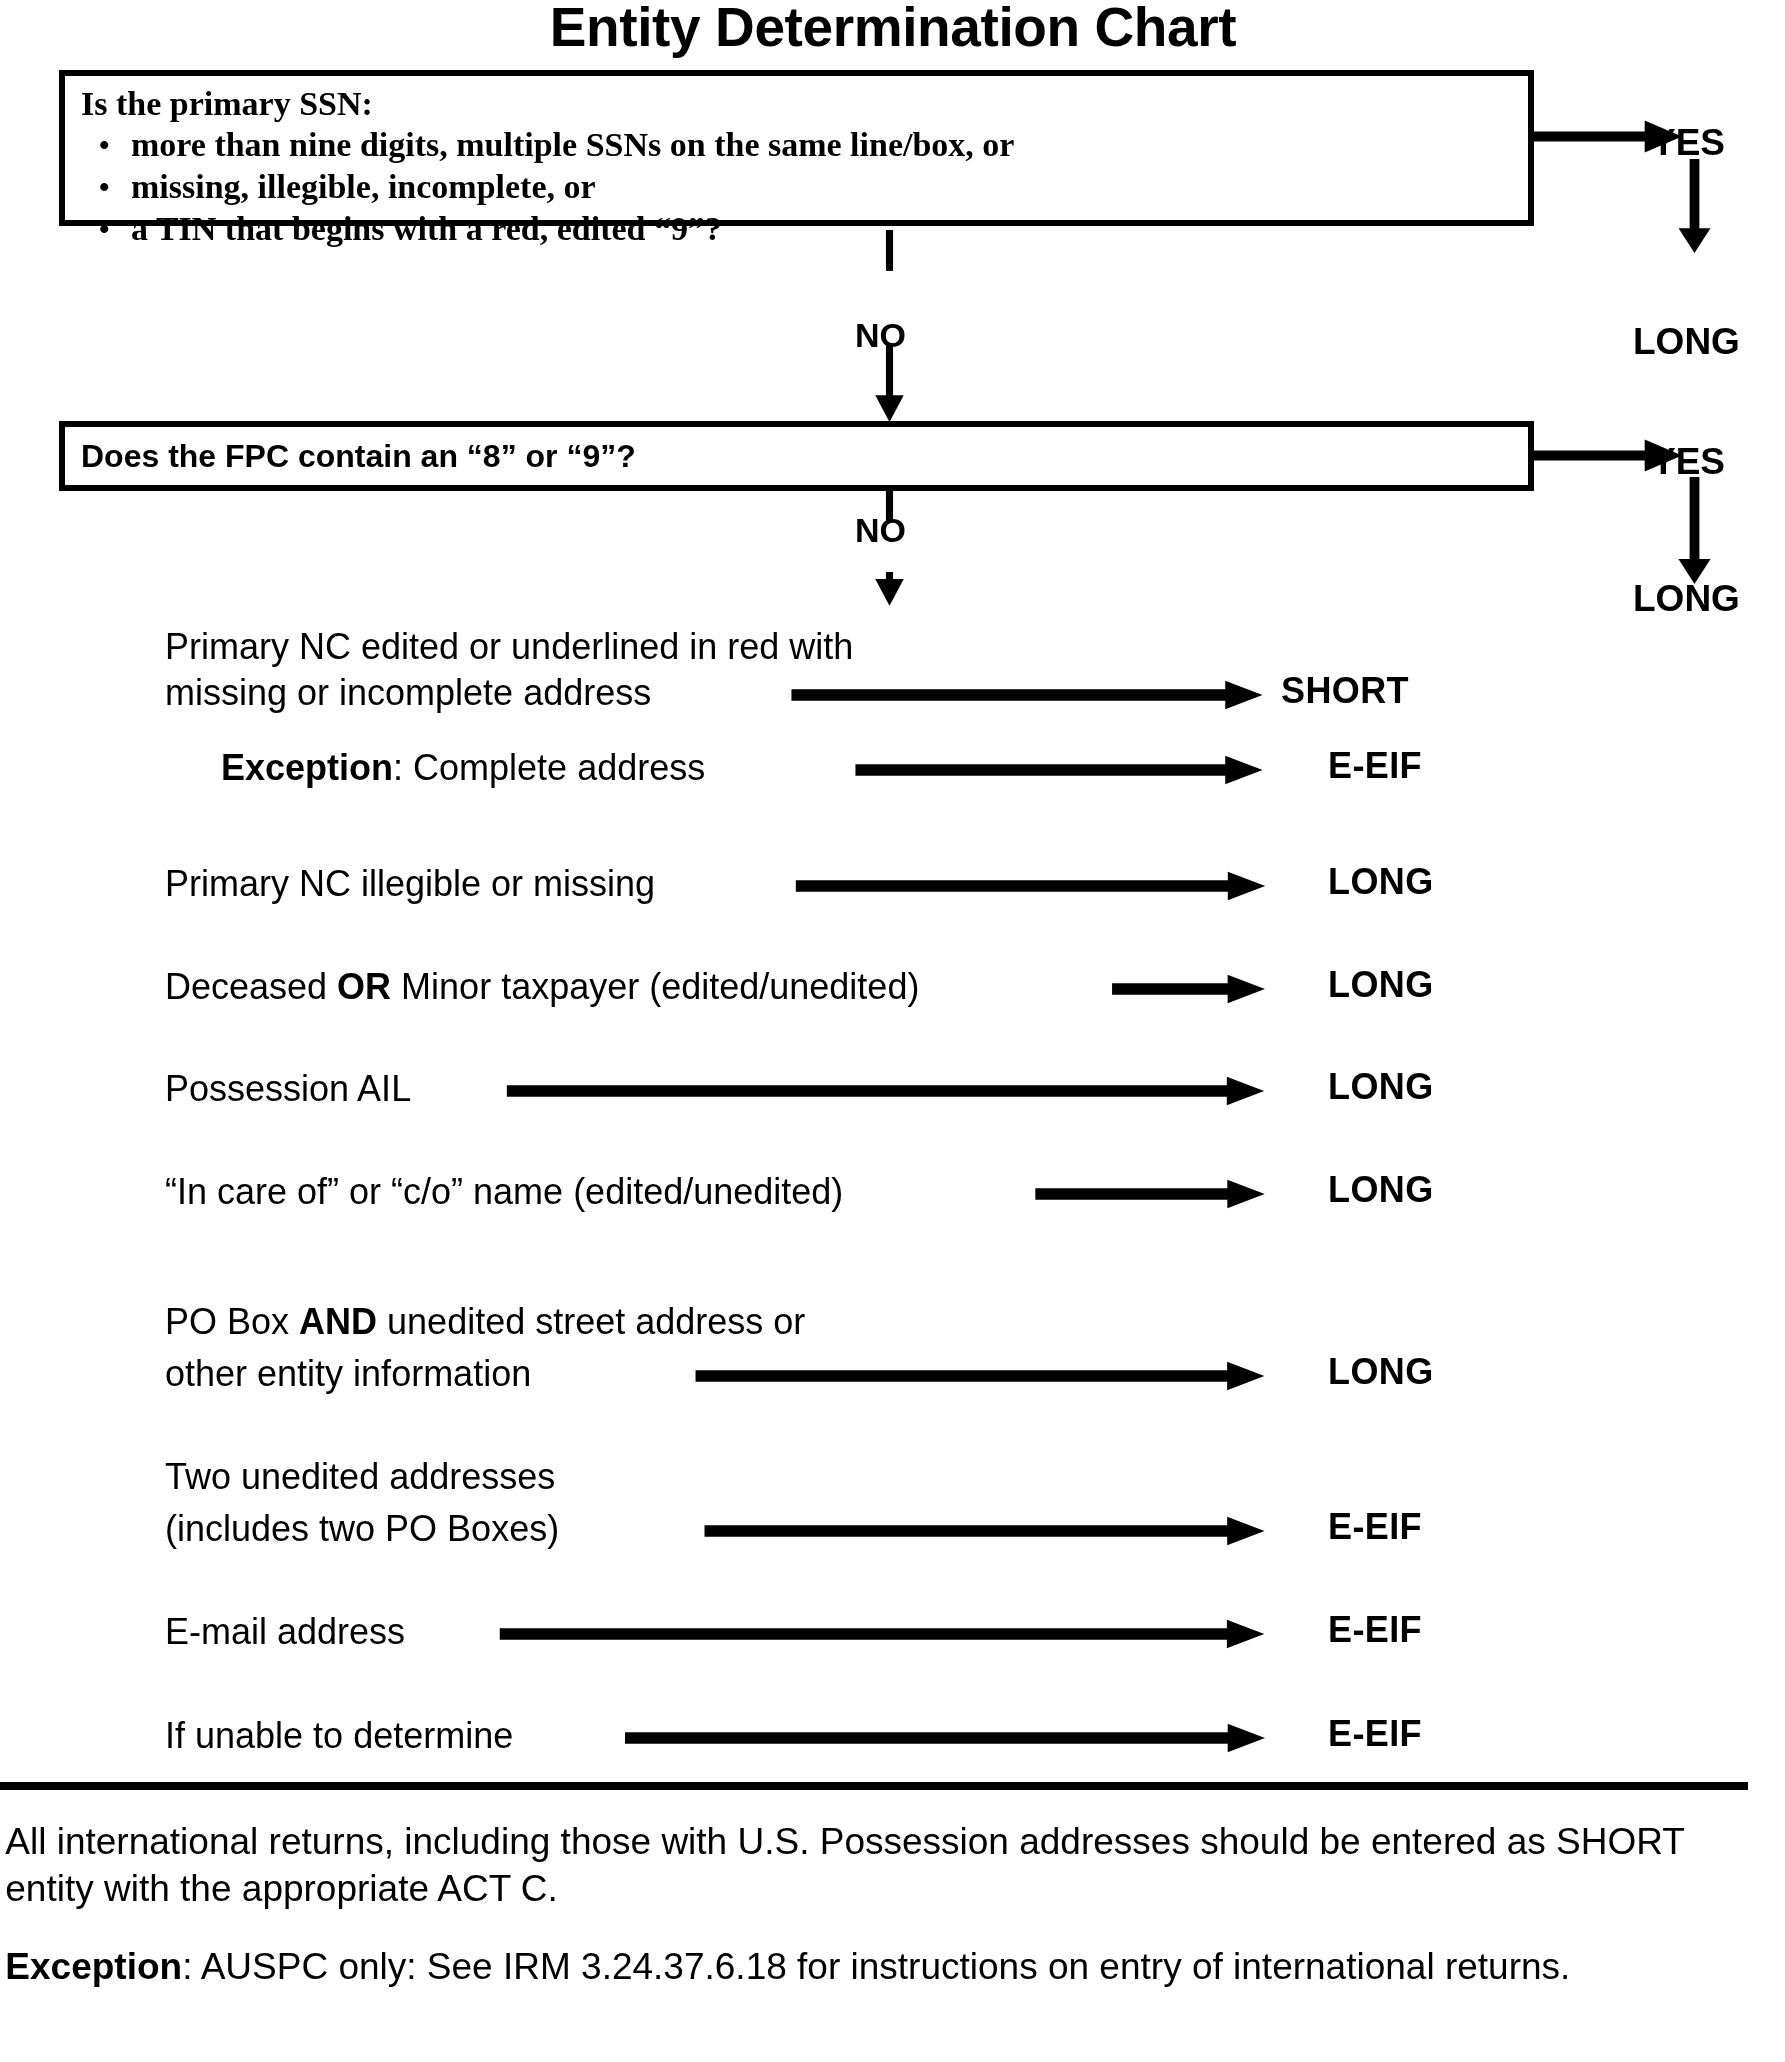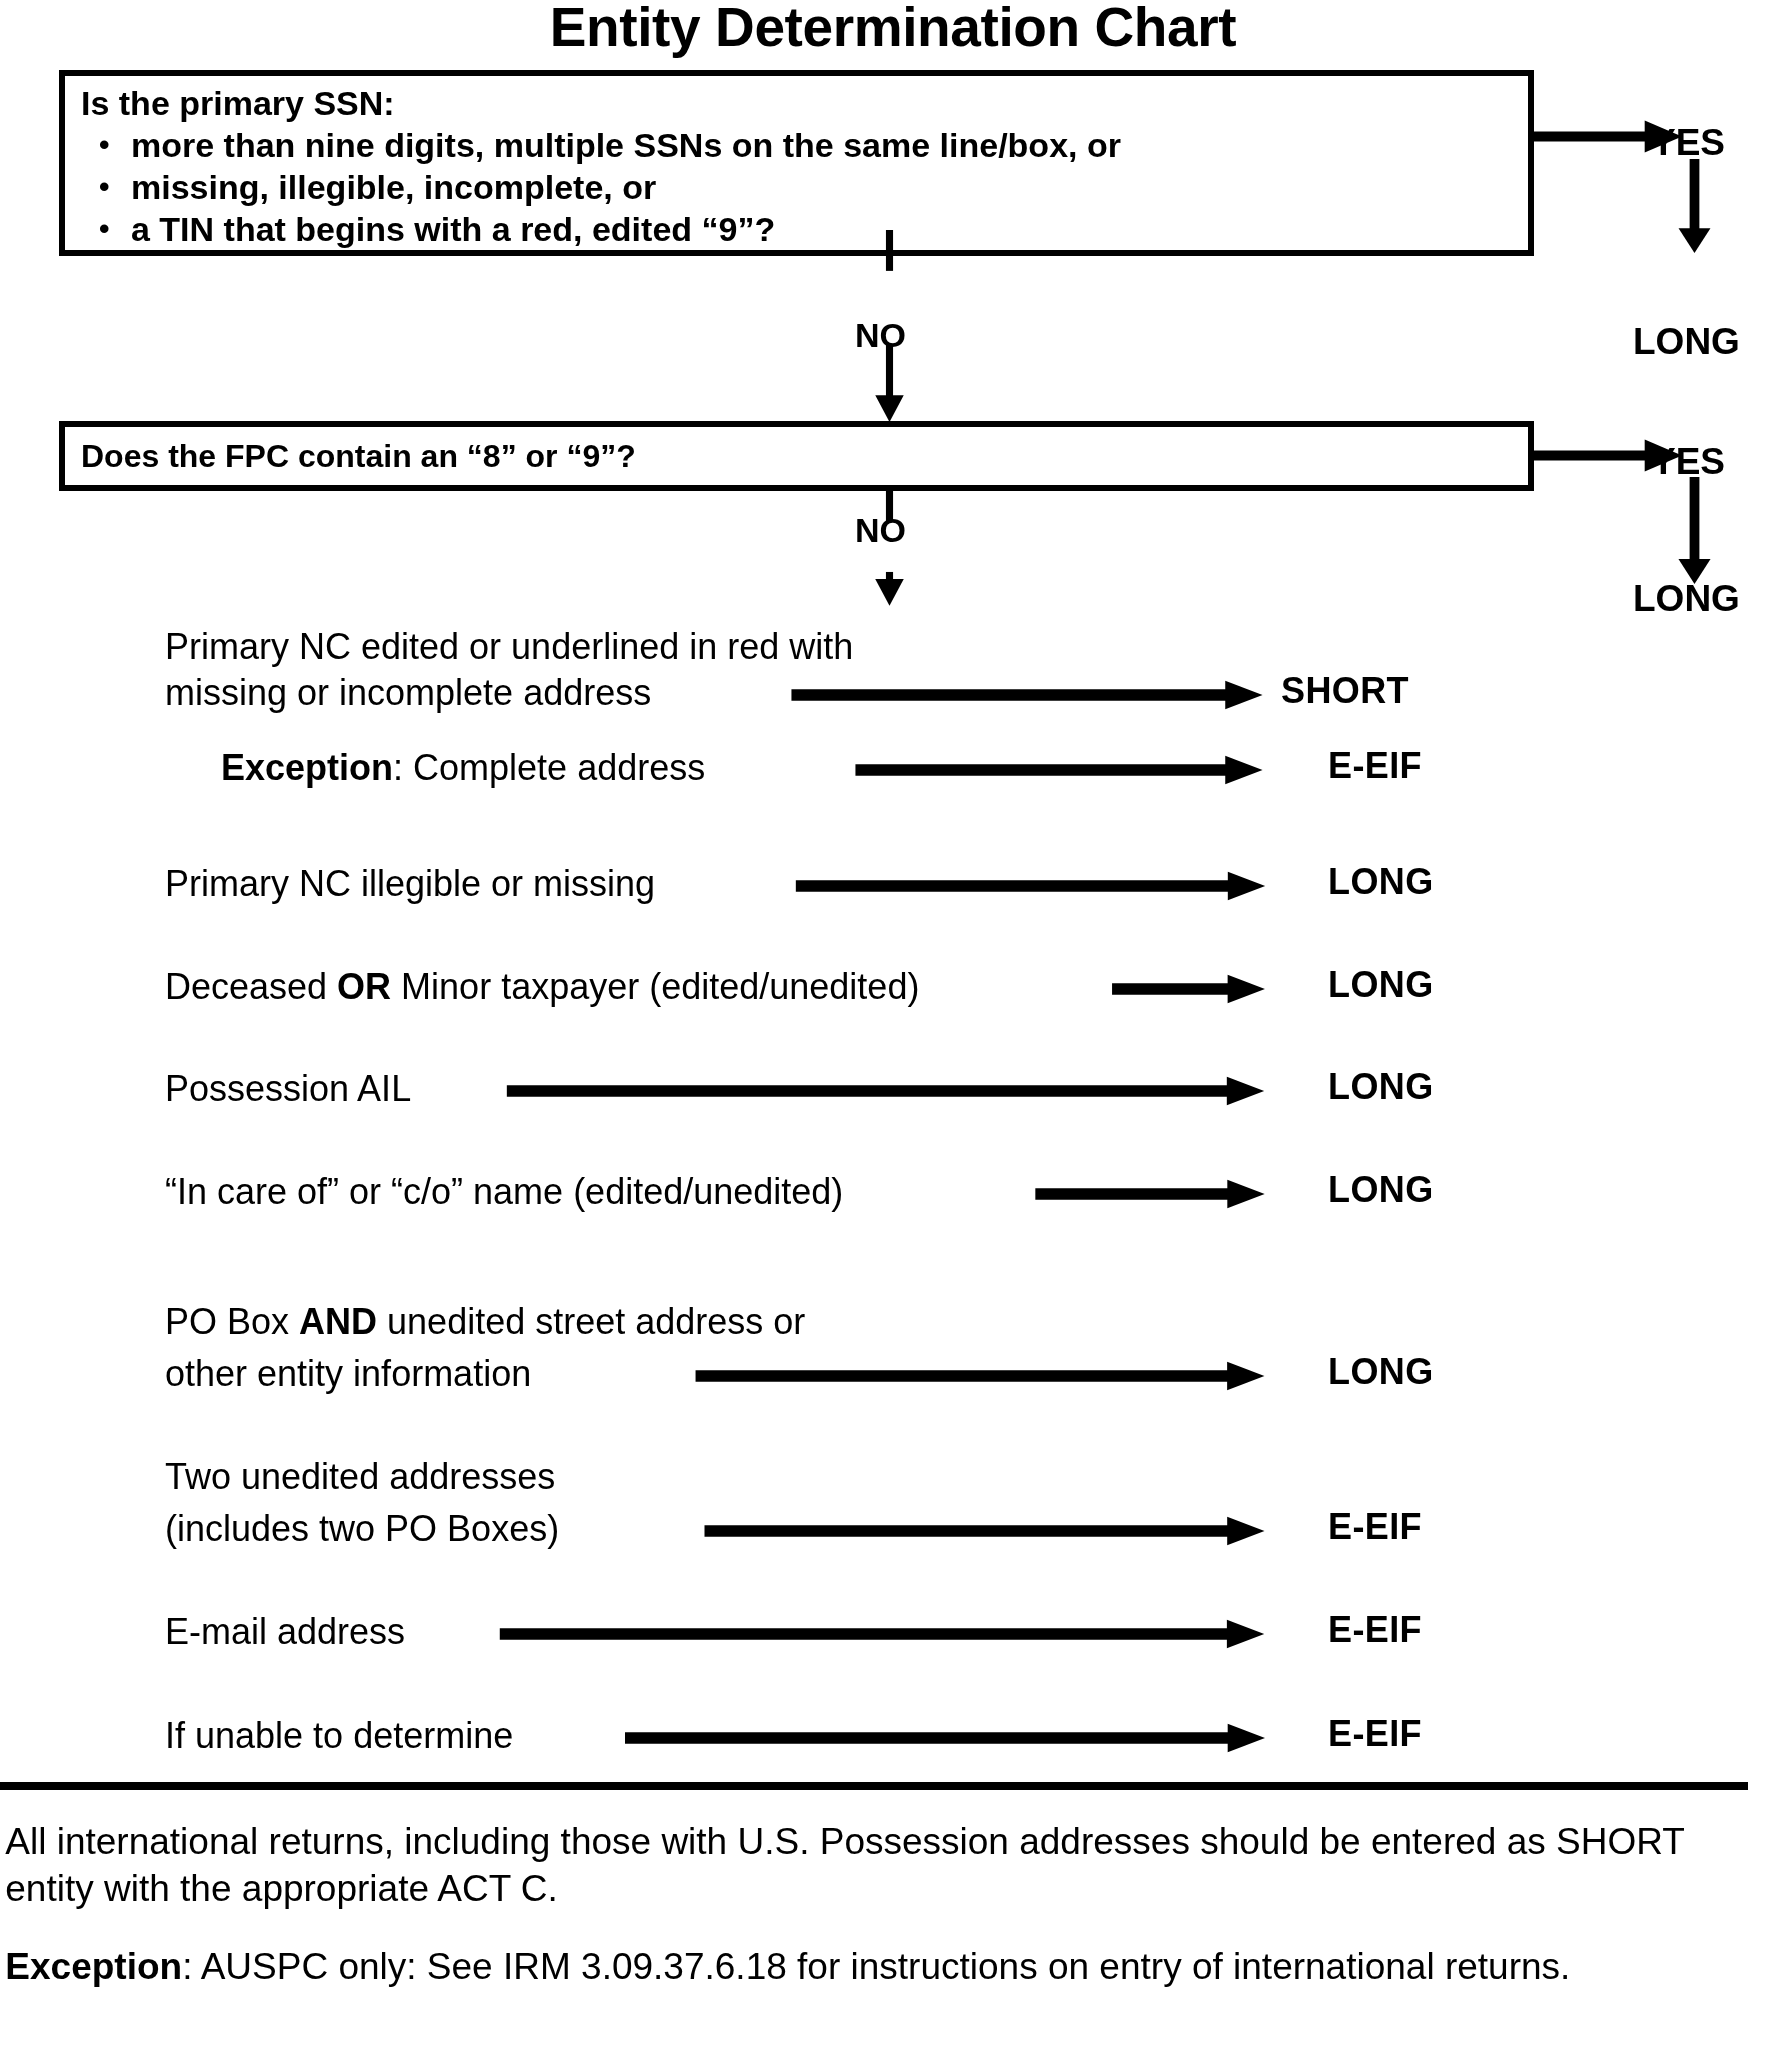--- a/index.html
+++ b/index.html
@@ -38,21 +38,22 @@
   .decision-box {
     position: absolute;
     box-sizing: border-box;
     border: 6.2px solid #000000;
     background: #ffffff;
   }
   #decision-box-ssn {
     left: 59px;
     top: 70px;
     width: 1475px;
-    height: 186px;
+    height: 156px;
+    font-family: Liberation Serif, serif;
   }
   #decision-box-fpc {
     left: 59px;
     top: 421px;
     width: 1475px;
     height: 70px;
   }
   .box-inner {
     position: absolute;
     left: 16px;
@@ -317,16 +318,16 @@
       </svg>
       <div class="rule-result" style="left:1328px; top:1713px;">E-EIF</div>
     </div>
 
   </div>
 
   <div id="footer-rule"></div>
 
   <div class="footer-para" id="footer-note-1">All international returns, including those with U.S. Possession addresses should be entered as SHORT entity with the appropriate ACT C.</div>
 
-  <div class="footer-para" id="footer-note-2"><span class="b">Exception</span><span>: AUSPC only: See IRM 3.09.37.6.18 for instructions on entry of international returns.</span></div>
+  <div class="footer-para" id="footer-note-2"><span class="b">Exception</span><span>: AUSPC only: See IRM 3.24.37.6.18 for instructions on entry of international returns.</span></div>
 
 </div>
 
 
 </body></html>

